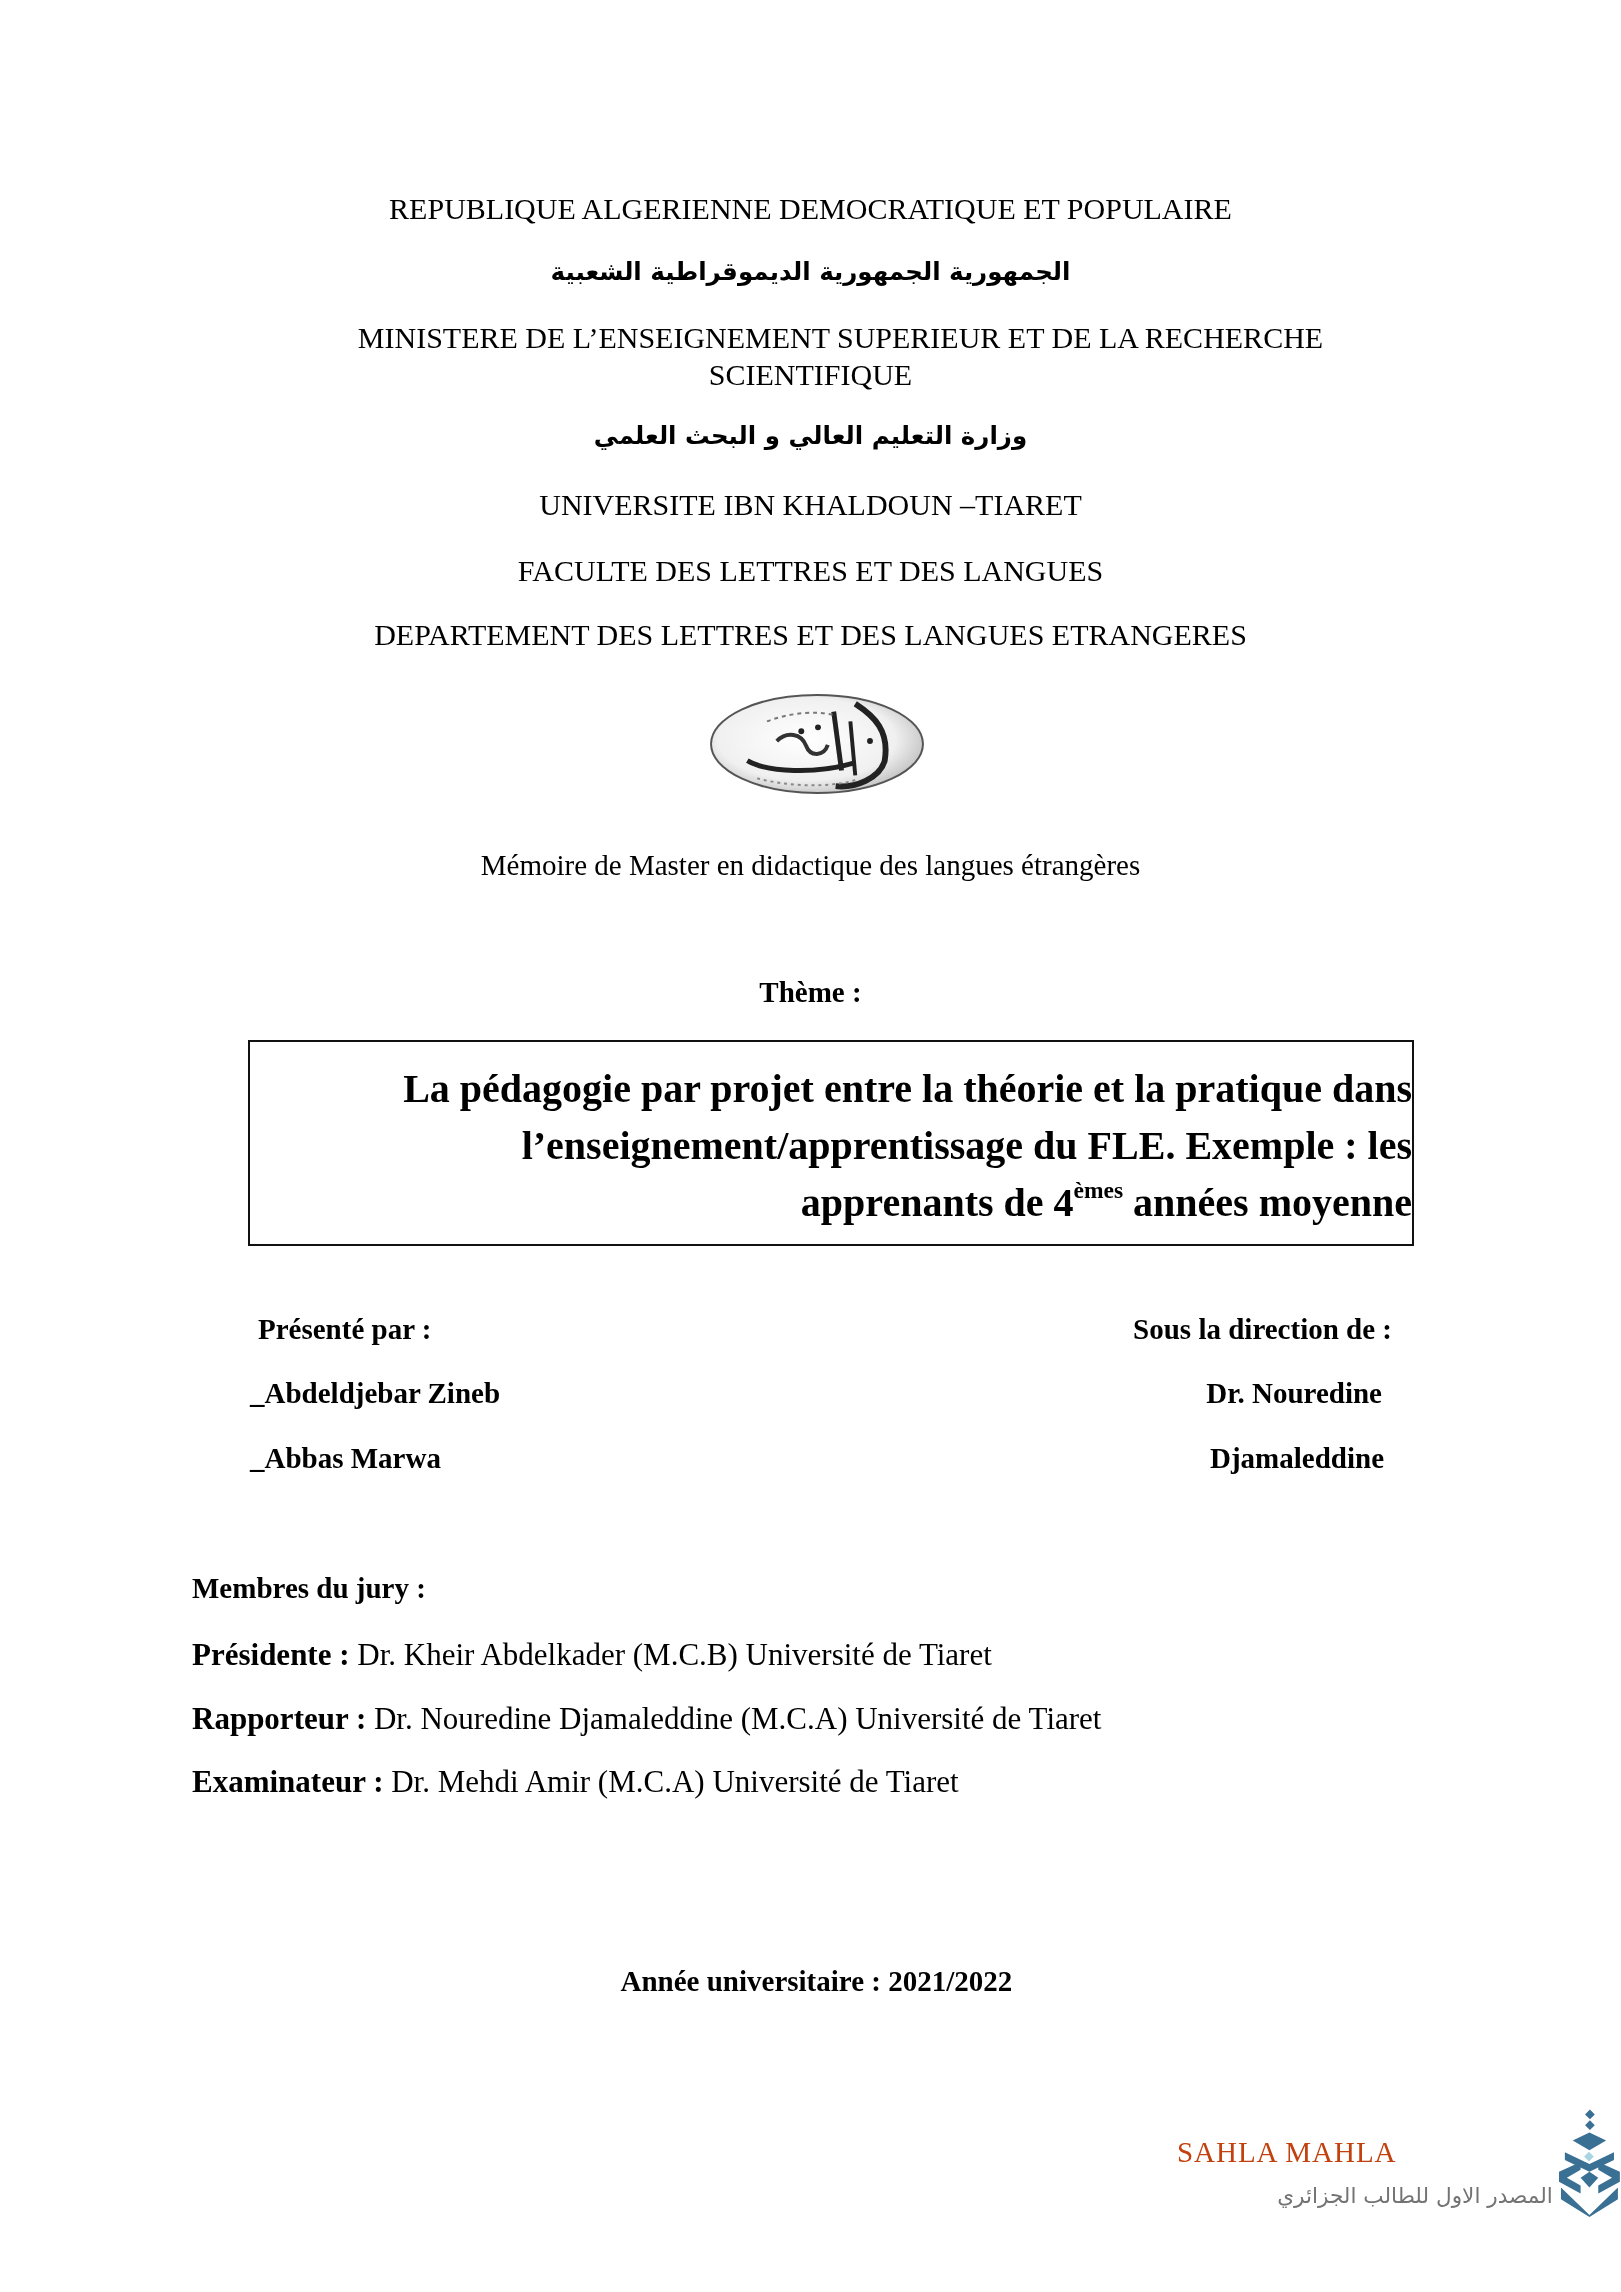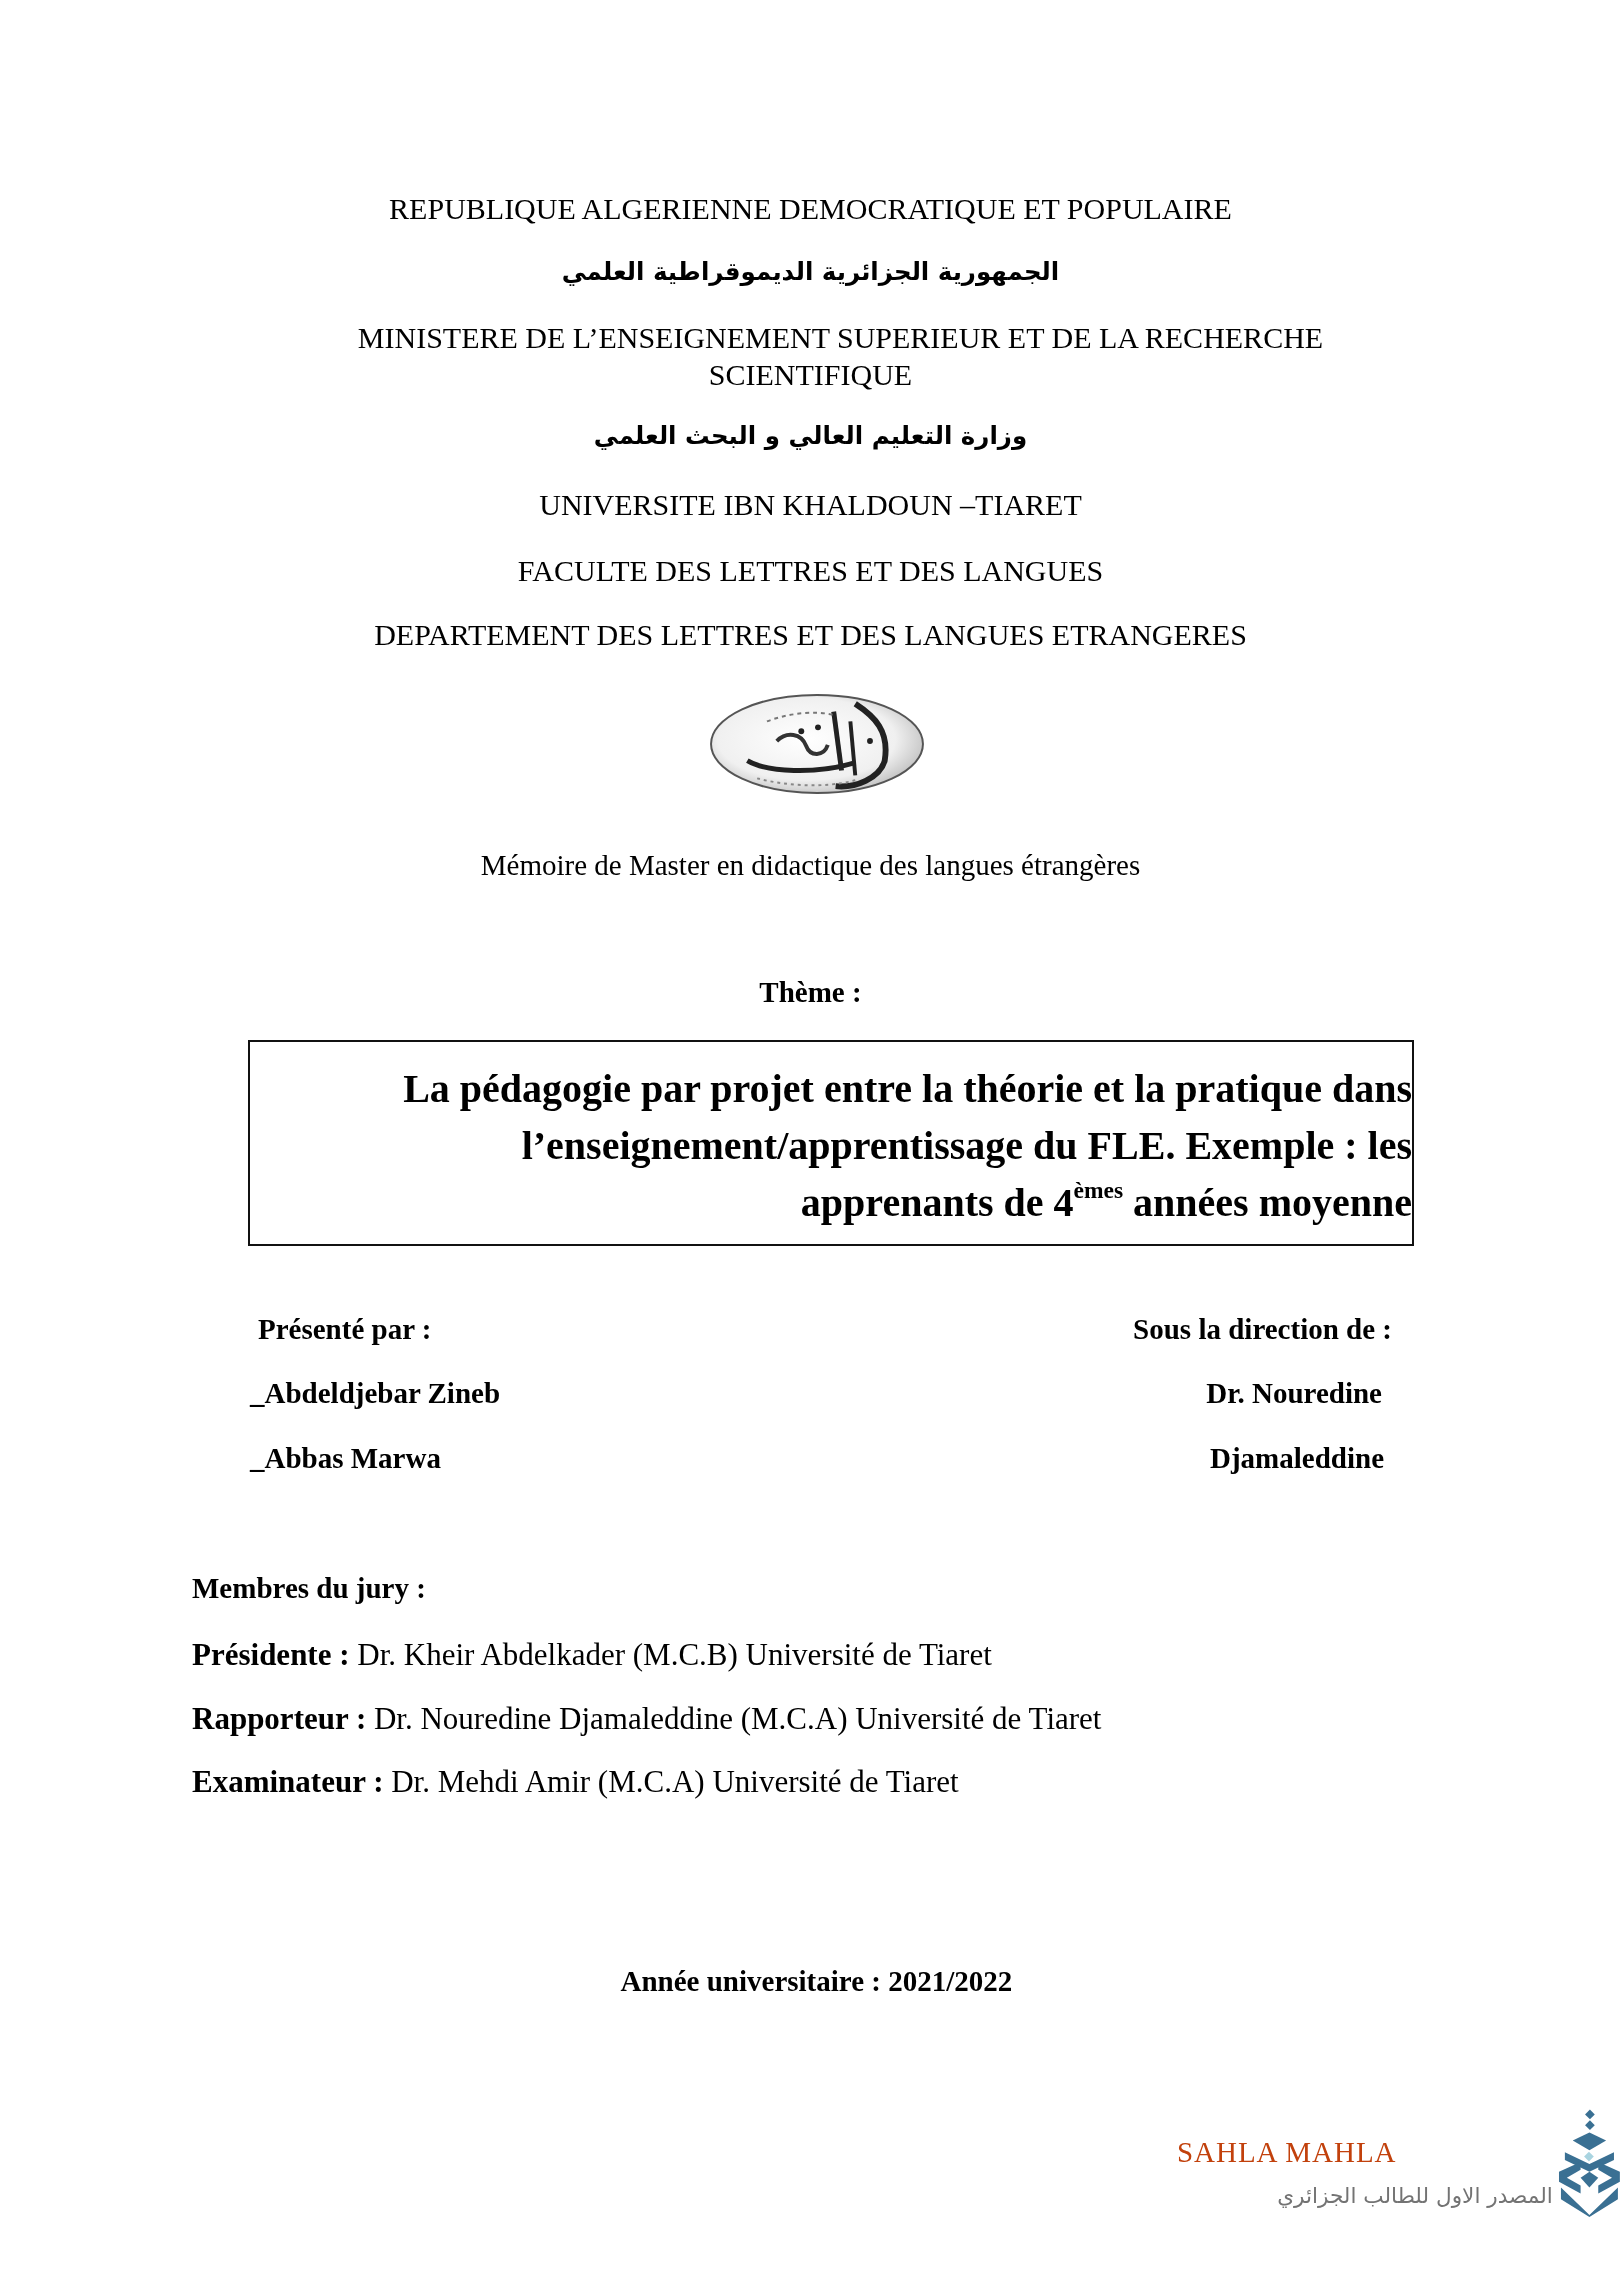--- a/index.html
+++ b/index.html
@@ -25,21 +25,21 @@
   .wm-title { position: absolute; left: 5.9px; top: 29px; font-family: Liberation Serif, serif;
               font-size: 29px; letter-spacing: 1px; color: #c2410c; white-space: nowrap; }
   .wm-sub { position: absolute; left: 9.8px; top: 76px; font-family: "DejaVu Sans", sans-serif;
             font-size: 21.6px; color: #737373; direction: rtl; white-space: nowrap; width: 372px; text-align: right; }
   .wm-icon { position: absolute; left: 380px; top: 2px; width: 69px; height: 108px; }
 </style>
 </head>
 <body>
 
 <div class="line hdr" style="top:192px;">REPUBLIQUE ALGERIENNE DEMOCRATIQUE ET POPULAIRE</div>
-<div class="line ar" style="top:257px;">الجمهورية الجزائرية الديموقراطية العلمي</div>
+<div class="line ar" style="top:257px;">الجمهورية الجمهورية الديموقراطية الشعبية</div>
 <div class="line hdr" style="top:321px;padding-left:30px;">MINISTERE DE L’ENSEIGNEMENT SUPERIEUR ET DE LA RECHERCHE</div>
 <div class="line hdr" style="top:358px;">SCIENTIFIQUE</div>
 <div class="line ar" style="top:421px;">وزارة التعليم العالي و البحث العلمي</div>
 <div class="line hdr" style="top:488px;">UNIVERSITE IBN KHALDOUN –TIARET</div>
 <div class="line hdr" style="top:554px;">FACULTE DES LETTRES ET DES LANGUES</div>
 <div class="line hdr" style="top:618px;">DEPARTEMENT DES LETTRES ET DES LANGUES ETRANGERES</div>
 
 <div class="logo">
   <svg width="218" height="104" viewBox="0 0 222 106">
     <defs>

